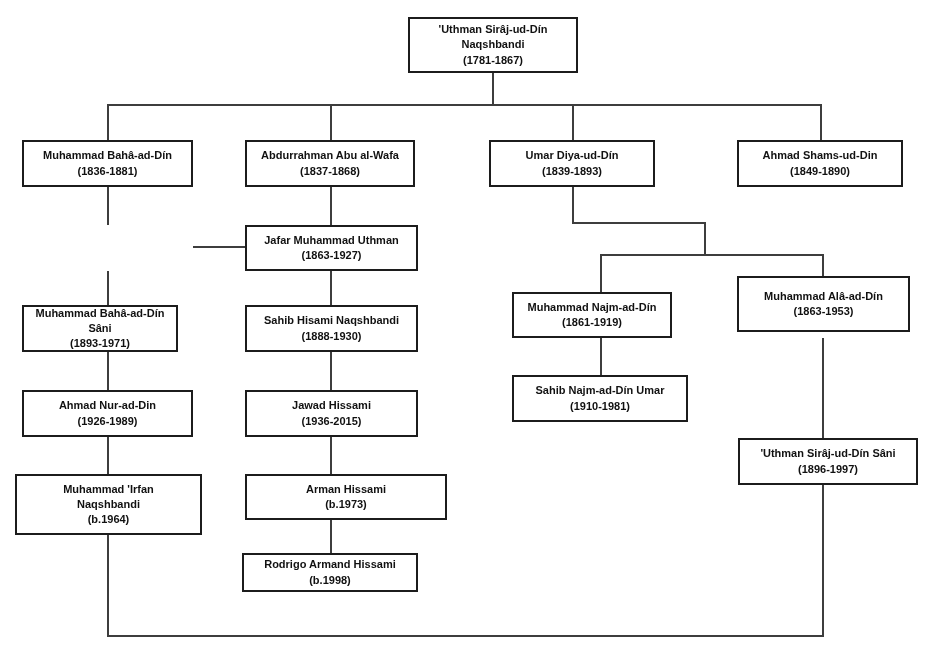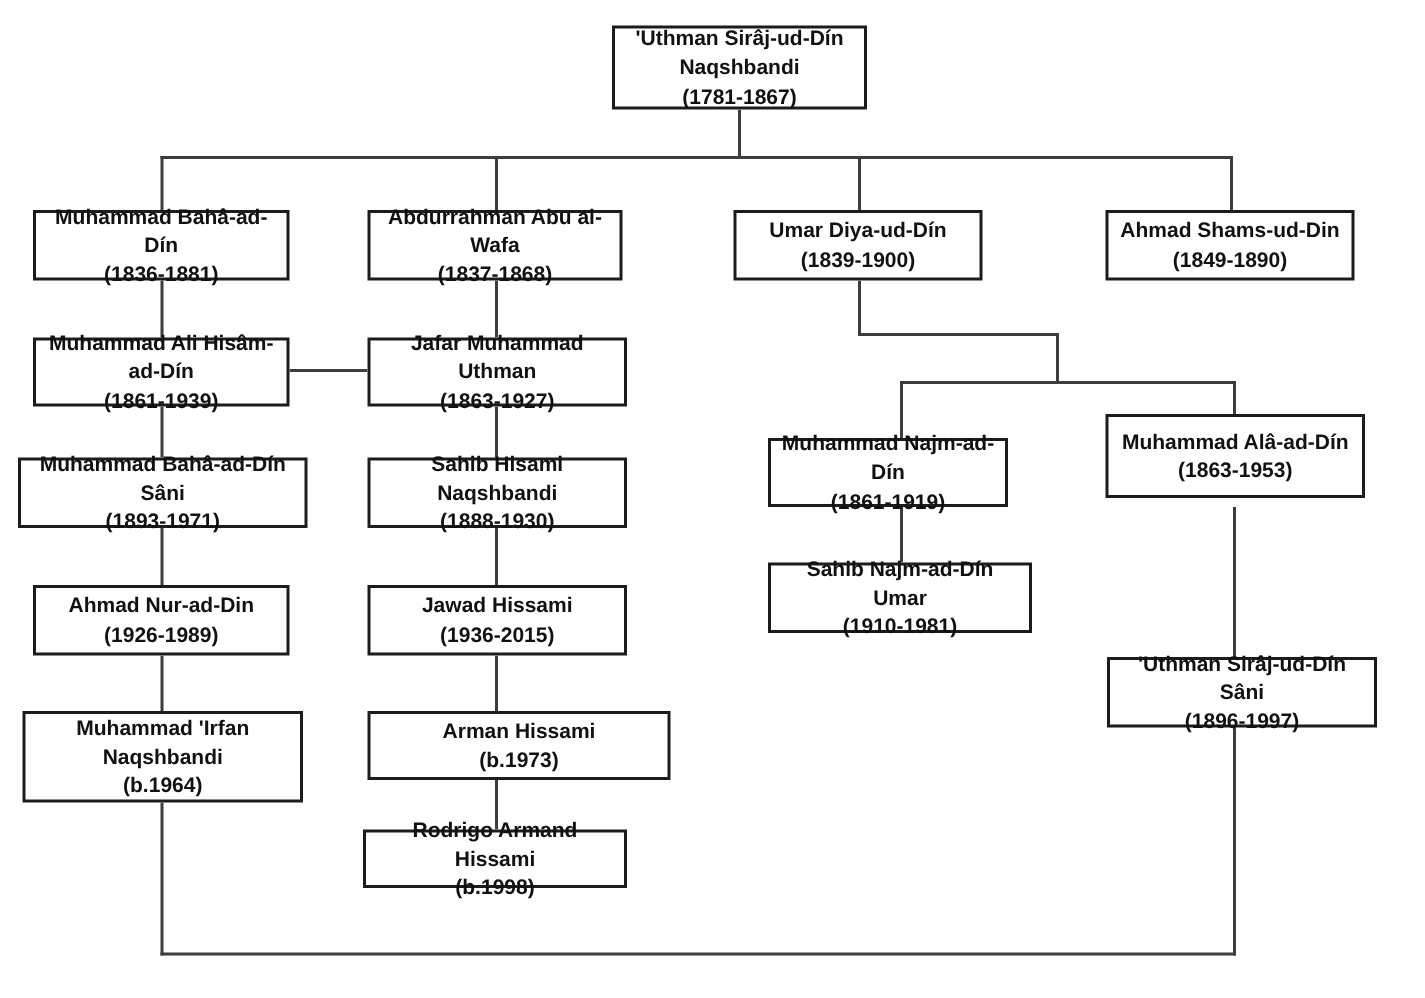--- a/index.html
+++ b/index.html
@@ -3,21 +3,21 @@
 <meta charset="utf-8">
 <style>
   html,body{margin:0;padding:0;background:#fff;}
   #stage{
     position:relative;width:950px;height:665px;background:#ffffff;
     font-family:"Liberation Sans",sans-serif;overflow:hidden;
   }
   .node{
     position:absolute;box-sizing:border-box;border:2px solid #1c1c1c;background:#ffffff;
     display:flex;flex-direction:column;align-items:center;justify-content:center;
-    text-align:center;font-weight:bold;color:#111;font-size:14px;line-height:1.38;
+    text-align:center;font-weight:bold;color:#111;font-size:11px;line-height:1.38;
     padding:2px 4px;
   }
   .node .nm{display:block;}
   .node .yr{display:block;}
   .vline{position:absolute;width:2px;background:#3d3d3d;}
   .hline{position:absolute;height:2px;background:#3d3d3d;}
 </style>
 </head>
 <body>
 
@@ -67,39 +67,35 @@
     <span class="yr">(1836-1881)</span>
   </div>
 
   <div class="node" style="left:245px;top:140px;width:170px;height:47px">
     <span class="nm">Abdurrahman Abu al-Wafa</span>
     <span class="yr">(1837-1868)</span>
   </div>
 
   <div class="node" style="left:489px;top:140px;width:166px;height:47px">
     <span class="nm">Umar Diya-ud-Dín</span>
-    <span class="yr">(1839-1900)</span>
+    <span class="yr">(1839-1893)</span>
   </div>
 
   <div class="node" style="left:737px;top:140px;width:166px;height:47px">
     <span class="nm">Ahmad Shams-ud-Din</span>
     <span class="yr">(1849-1890)</span>
   </div>
 
-  <div class="node" style="left:22px;top:225px;width:171px;height:46px">
-    <span class="nm">Muhammad Ali Hisâm-ad-Dín</span>
-    <span class="yr">(1861-1939)</span>
-  </div>
 
   <div class="node" style="left:245px;top:225px;width:173px;height:46px">
     <span class="nm">Jafar Muhammad Uthman</span>
     <span class="yr">(1863-1927)</span>
   </div>
 
-  <div class="node" style="left:12px;top:305px;width:193px;height:47px">
+  <div class="node" style="left:22px;top:305px;width:156px;height:47px">
     <span class="nm">Muhammad Bahâ-ad-Dín Sâni</span>
     <span class="yr">(1893-1971)</span>
   </div>
 
   <div class="node" style="left:245px;top:305px;width:173px;height:47px">
     <span class="nm">Sahib Hisami Naqshbandi</span>
     <span class="yr">(1888-1930)</span>
   </div>
 
   <div class="node" style="left:512px;top:292px;width:160px;height:46px">

